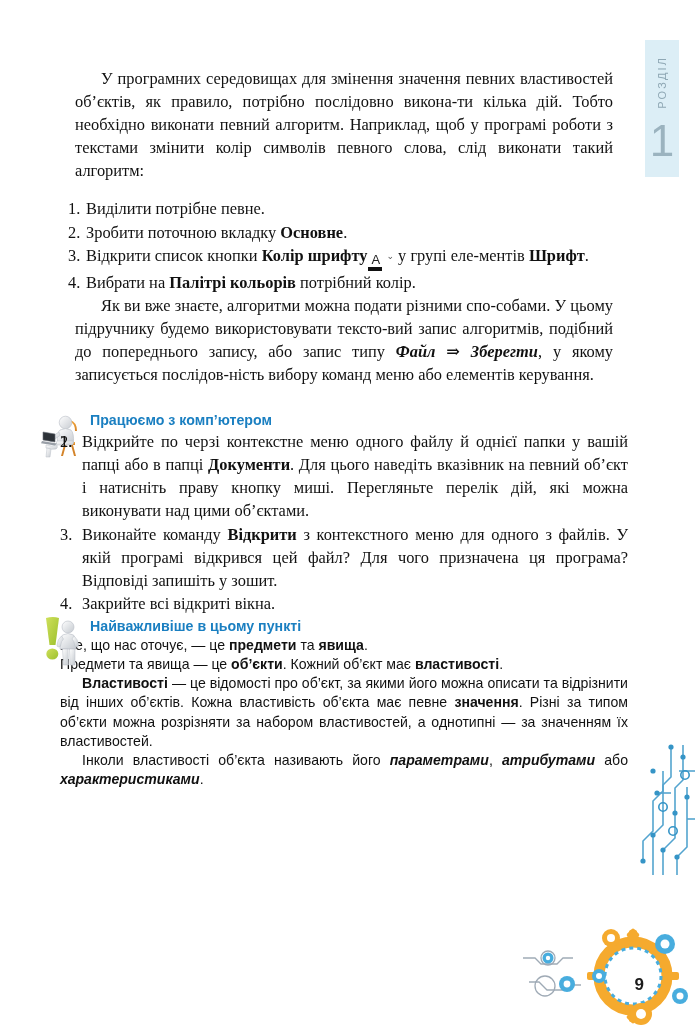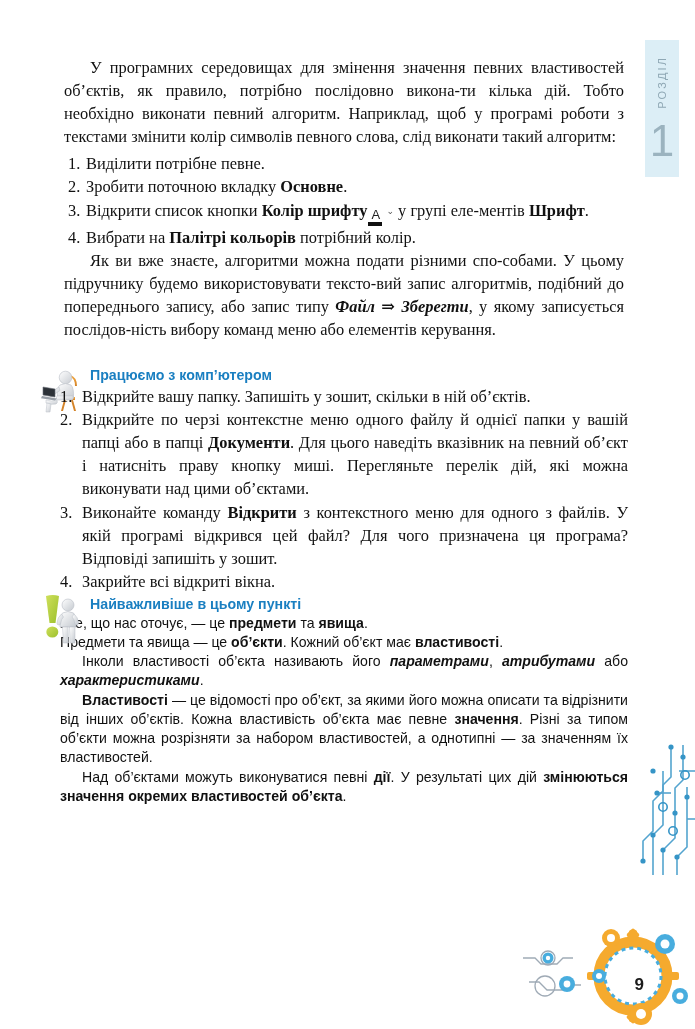--- a/index.html
+++ b/index.html
@@ -59,21 +59,21 @@
 
   
   .content {
     position: absolute;
     left: 60px;
     top: 52px;
     width: 568px;
   }
 
   p.body {
-    margin: 4px;
+    margin: 15px;
     font-size: 16.4px;
     line-height: 23.1px;
     text-align: justify;
     text-justify: inter-word;
     hyphens: manual;
   }
   p.body.indent { text-indent: 26px; }
 
   .bold { font-weight: bold; }
   .bi { font-weight: bold; font-style: italic; }
@@ -257,21 +257,21 @@
         <path d="M19 22 q-6 3 -9 7 q-1 2 1 2.5 q2 0 3 -1.5 q3 -3 6 -4.5 z" fill="url(#gbody)" stroke="#b9bec6" stroke-width="0.5"></path>
 
         <path d="M3 22 l12 2 v8 l-12 -2 z" fill="#2d3238"></path>
         <path d="M3 22 l12 2 v8 l-12 -2 z" fill="none" stroke="#6b7178" stroke-width="0.6"></path>
         <path d="M2 31 l15 2.5 l-2 2 l-14 -2.3 z" fill="#9aa0a8"></path>
       </svg>
 
       <div class="section-head">Працюємо з комп’ютером</div>
 
       <ol class="algo wide" id="computer-list">
-          <li><span class="num">1.</span><span>Відкрийте вашу папку. Запишіть у зошит, скільки в ній об’єктів.</span></li>
+          <li><span class="num">1.</span></li>
           <li><span class="num">2.</span><span>Відкрийте по черзі контекстне меню одного файлу й однієї папки у вашій папці або в папці </span><span class="bold">Документи</span><span>. Для цього наведіть вказівник на певний об’єкт і натисніть праву кнопку миші. Перегляньте перелік дій, які можна виконувати над цими об’єктами.</span></li>
           <li><span class="num">3.</span><span>Виконайте команду </span><span class="bold">Відкрити</span><span> з контекстного меню для одного з файлів. У якій програмі відкрився цей файл? Для чого призначена ця програма? Відповіді запишіть у зошит.</span></li>
           <li><span class="num">4.</span><span>Закрийте всі відкриті вікна.</span></li>
         </ol>
     </div>
 
     <div class="section" style="margin-top:3px">
 
       <svg class="icon-important" viewBox="0 0 46 52">
         <defs>
@@ -294,23 +294,22 @@
         <path d="M32 21 q4 3 4.5 9 q0 2 -1.8 2 q-1.8 0 -2 -2 q-0.4 -4 -2.7 -6 z" fill="url(#gbody2)" stroke="#b9bec6" stroke-width="0.5"></path>
         <path d="M20.5 34 h5.5 l0.5 16 h-5 z" fill="url(#gbody2)" stroke="#b9bec6" stroke-width="0.5"></path>
         <path d="M27.5 34 h5.5 l0 16 h-5 z" fill="url(#gbody2)" stroke="#b9bec6" stroke-width="0.5"></path>
       </svg>
 
       <div class="section-head green">Найважливіше в цьому пункті</div>
 
       <div class="summary" id="summary-body">
           <p><span>Усе, що нас оточує, — це </span><span class="bold">предмети</span><span> та </span><span class="bold">явища</span><span>.</span></p>
           <p><span>Предмети та явища — це </span><span class="bold">об’єкти</span><span>. Кожний об’єкт має </span><span class="bold">властивості</span><span>.</span></p>
+          <p class="indent"><span class="bold">Властивості</span><span> — це відомості про об’єкт, за якими його можна описати та відрізнити від інших об’єктів. Кожна властивість об’єкта має певне </span><span class="bold">значення</span><span>. Різні за типом об’єкти можна розрізняти за набором властивостей, а однотипні — за значенням їх властивостей.</span></p>
           <p class="indent"><span>Інколи властивості об’єкта називають його </span><span class="bi">параметрами</span><span>, </span><span class="bi">атрибутами</span><span> або </span><span class="bi">характеристиками</span><span>.</span></p>
-          <p class="indent"><span class="bold">Властивості</span><span> — це відомості про об’єкт, за якими його можна описати та відрізнити від інших об’єктів. Кожна властивість об’єкта має певне </span><span class="bold">значення</span><span>. Різні за типом об’єкти можна розрізняти за набором властивостей, а однотипні — за значенням їх властивостей.</span></p>
-          <p class="indent"><span>Над об’єктами можуть виконуватися певні </span><span class="bold">дії</span><span>. У результаті цих дій </span><span class="bold">змінюються значення окремих властивостей об’єкта</span><span>.</span></p>
         </div>
     </div>
 
   </div>
 
   <svg class="circuit-deco" viewBox="0 0 62 140">
     <g fill="none" stroke="#2b8fc4" stroke-width="1.6" opacity="0.85">
       <path d="M20 140 v-40 l10 -10 v-40 l8 -8 v-30"></path>
       <path d="M30 140 v-25 l12 -12 v-50 l8 -8 v-35"></path>
       <path d="M44 140 v-18 l10 -10 v-60"></path>

